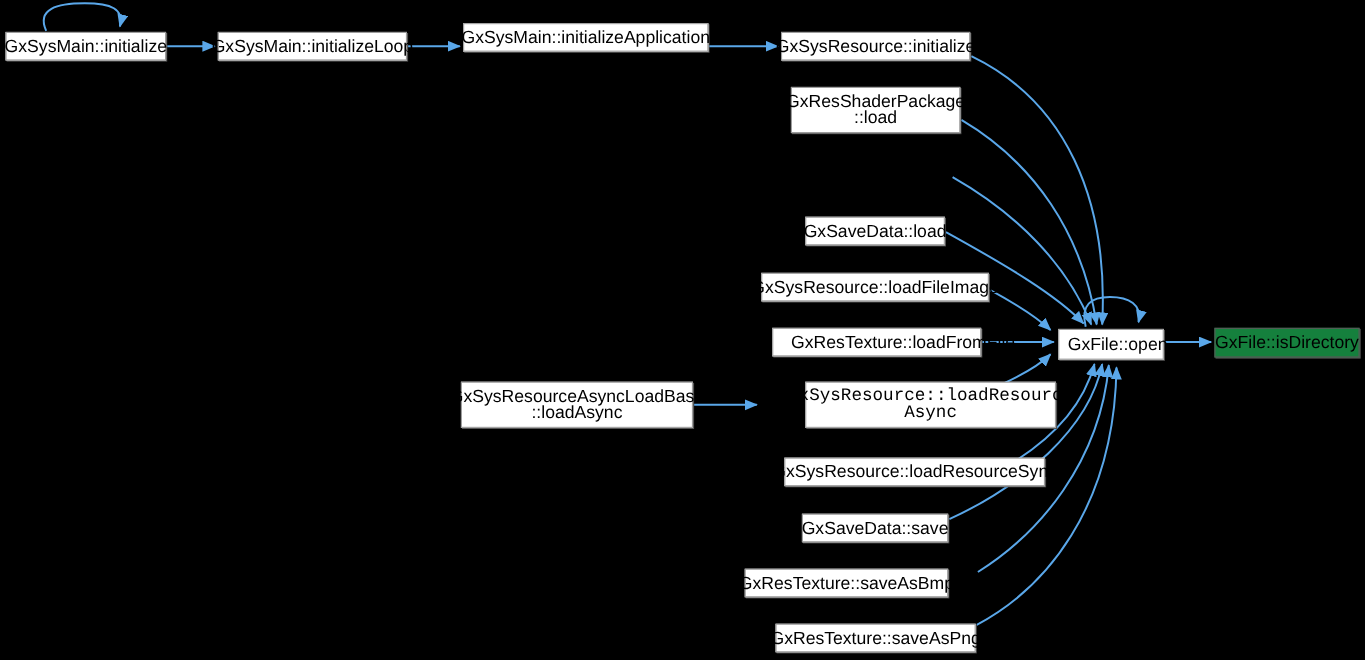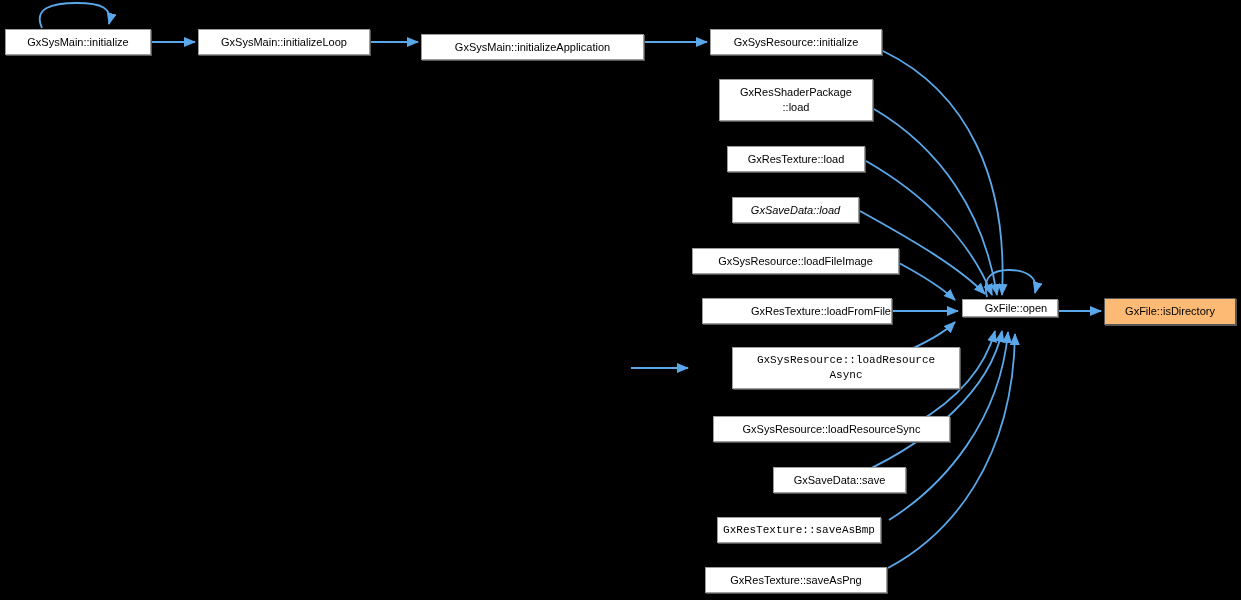--- a/index.html
+++ b/index.html
@@ -21,32 +21,32 @@
     top: 0;
     width: 1241px;
     height: 600px;
   }
   .node {
     position: absolute;
     box-sizing: border-box;
     background: #ffffff;
     border: 1px solid #9d9d9d;
     color: #000000;
-    font-size: 11px;
+    font-size: 16px;
     line-height: 15px;
     display: flex;
     align-items: center;
     justify-content: center;
     text-align: center;
     white-space: pre-line;
     box-shadow: 1px 1px 0 #555555;
     cursor: pointer;
   }
   .node.focus {
-    background: #fdba74;
+    background: #15803d;
     border: 1px solid #585858;
     cursor: default;
     text-align: right;
   }
 </style>
 </head>
 <body>
 
 <div class="canvas">
 
@@ -75,44 +75,45 @@
       <path d="M888,568 C950,535 1013,462 1015,334" marker-end="url(#arrow)"></path>
       <path d="M987,297 C982,277 992,270 1009,270 C1026,270 1039,277 1035,293" marker-end="url(#arrow)"></path>
       <path d="M1059,311 L1101,311" marker-end="url(#arrow)"></path>
     </g>
   </svg>
 
   <div class="node" style="left:5px; top:29px; width:146px; height:26px;">GxSysMain::initialize</div>
 
   <div class="node" style="left:198px; top:29px; width:172px; height:26px;">GxSysMain::initializeLoop</div>
 
-  <div class="node" style="left:421px; top:34px; width:223px; height:26px;">GxSysMain::initializeApplication</div>
+  <div class="node" style="left:421px; top:21px; width:223px; height:26px;">GxSysMain::initializeApplication</div>
 
   <div class="node" style="left:710px; top:29px; width:172px; height:26px;">GxSysResource::initialize</div>
 
   <div class="node" style="left:719px; top:79px; width:154px; height:42px;">GxResShaderPackage
 ::load</div>
 
-  <div class="node" style="left:727px; top:146px; width:138px; height:26px;">GxResTexture::load</div>
 
-  <div class="node" style="left:732px; top:197px; width:127px; height:26px;font-style:italic;">GxSaveData::load</div>
+  <div class="node" style="left:732px; top:197px; width:127px; height:26px;">GxSaveData::load</div>
 
   <div class="node" style="left:692px; top:248px; width:207px; height:26px;">GxSysResource::loadFileImage</div>
 
   <div class="node" style="left:702px; top:298px; width:190px; height:26px;padding-left:48px;">GxResTexture::loadFromFile</div>
 
+  <div class="node" style="left:419px; top:347px; width:211px; height:42px;">GxSysResourceAsyncLoadBase
+::loadAsync</div>
 
   <div class="node" style="left:732px; top:347px; width:228px; height:42px;font-family:Liberation Mono, monospace;">GxSysResource::loadResource
 Async</div>
 
   <div class="node" style="left:677px; top:416px; width:237px; height:26px;margin-left:36px;">GxSysResource::loadResourceSync</div>
 
-  <div class="node" style="left:729px; top:467px; width:133px; height:26px;margin-left:44px;">GxSaveData::save</div>
+  <div class="node" style="left:729px; top:467px; width:133px; height:26px;">GxSaveData::save</div>
 
-  <div class="node" style="left:717px; top:517px; width:164px; height:26px;font-family:Liberation Mono, monospace;">GxResTexture::saveAsBmp</div>
+  <div class="node" style="left:677px; top:517px; width:185px; height:26px;">GxResTexture::saveAsBmp</div>
 
   <div class="node" style="left:705px; top:567px; width:182px; height:26px;">GxResTexture::saveAsPng</div>
 
-  <div class="node" style="left:962px; top:299px; width:96px; height:18px;padding-left:12px;">GxFile::open</div>
+  <div class="node" style="left:962px; top:299px; width:96px; height:28px;padding-left:12px;">GxFile::open</div>
 
   <div class="node focus" style="left:1104px; top:298px; width:132px; height:27px;">GxFile::isDirectory</div>
 
 </div>
 
 </body></html>

